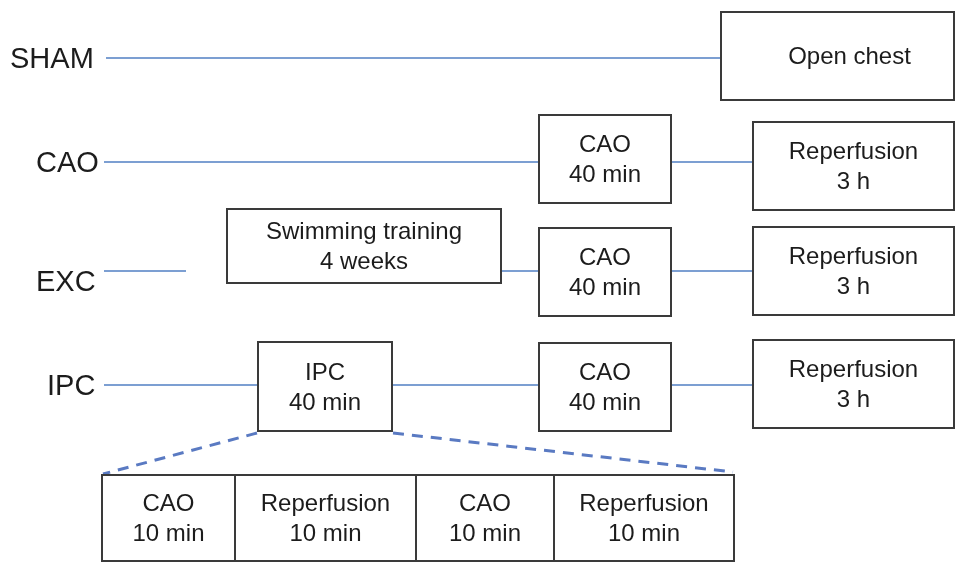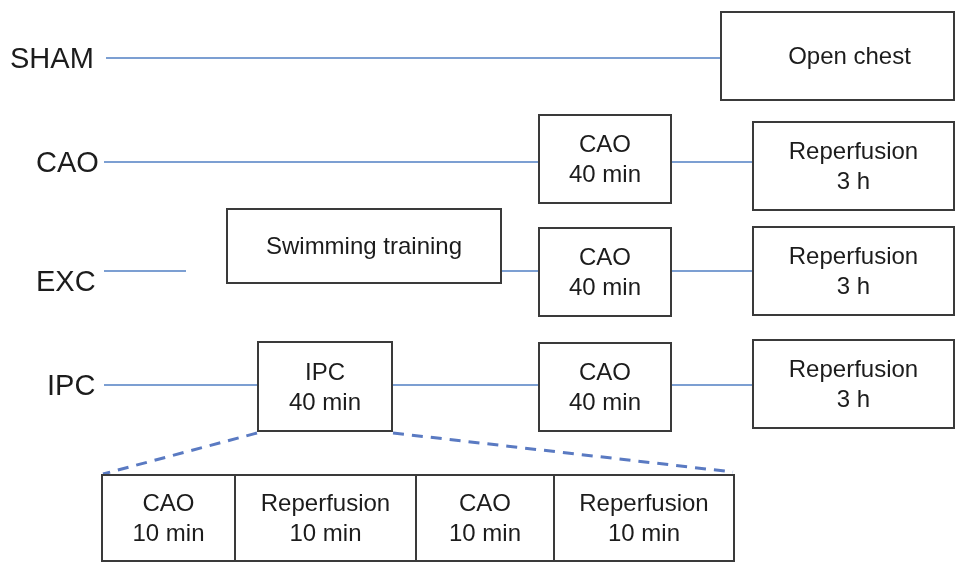--- a/index.html
+++ b/index.html
@@ -113,20 +113,21 @@
     <span>CAO</span>
     <span>40 min</span>
   </div>
   <div class="pbox" style="left:752px; top:121px; width:203px; height:90px;">
     <span>Reperfusion</span>
     <span>3 h</span>
   </div>
 
   <div class="pbox" style="left:186px; top:208px; width:276px; height:76px;margin-left:40px;">
     <span>Swimming training</span>
+    <span>4 weeks</span>
   </div>
   <div class="pbox" style="left:538px; top:227px; width:134px; height:90px;">
     <span>CAO</span>
     <span>40 min</span>
   </div>
   <div class="pbox" style="left:752px; top:226px; width:203px; height:90px;">
     <span>Reperfusion</span>
     <span>3 h</span>
   </div>
 

